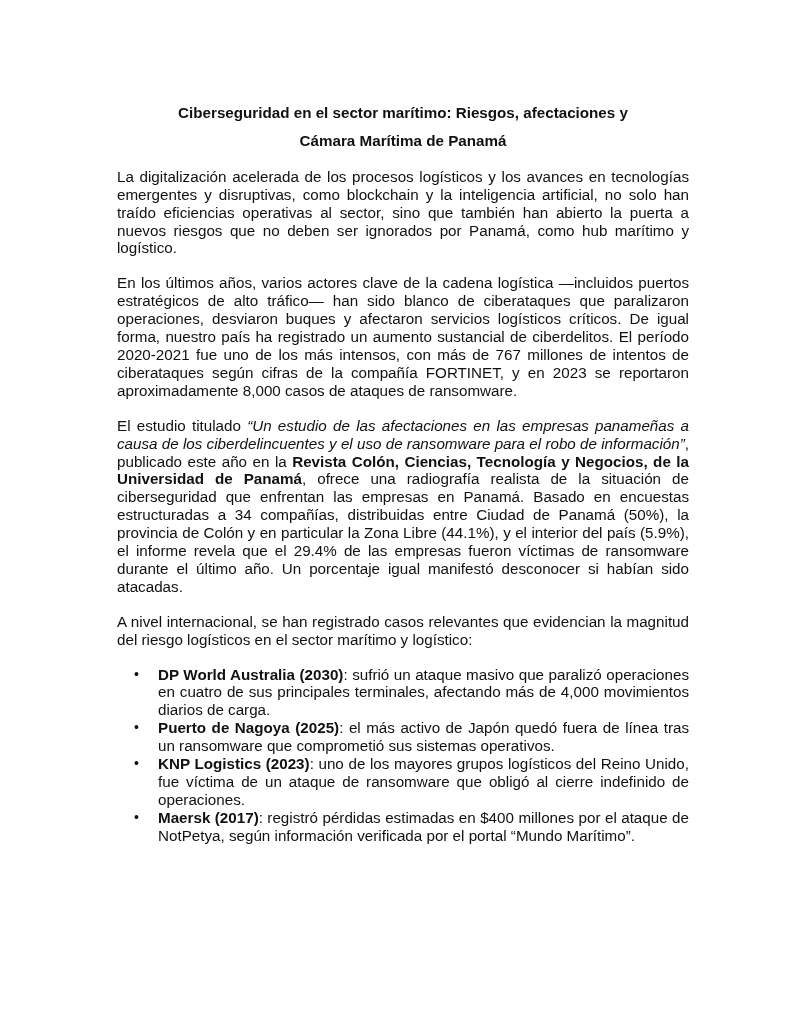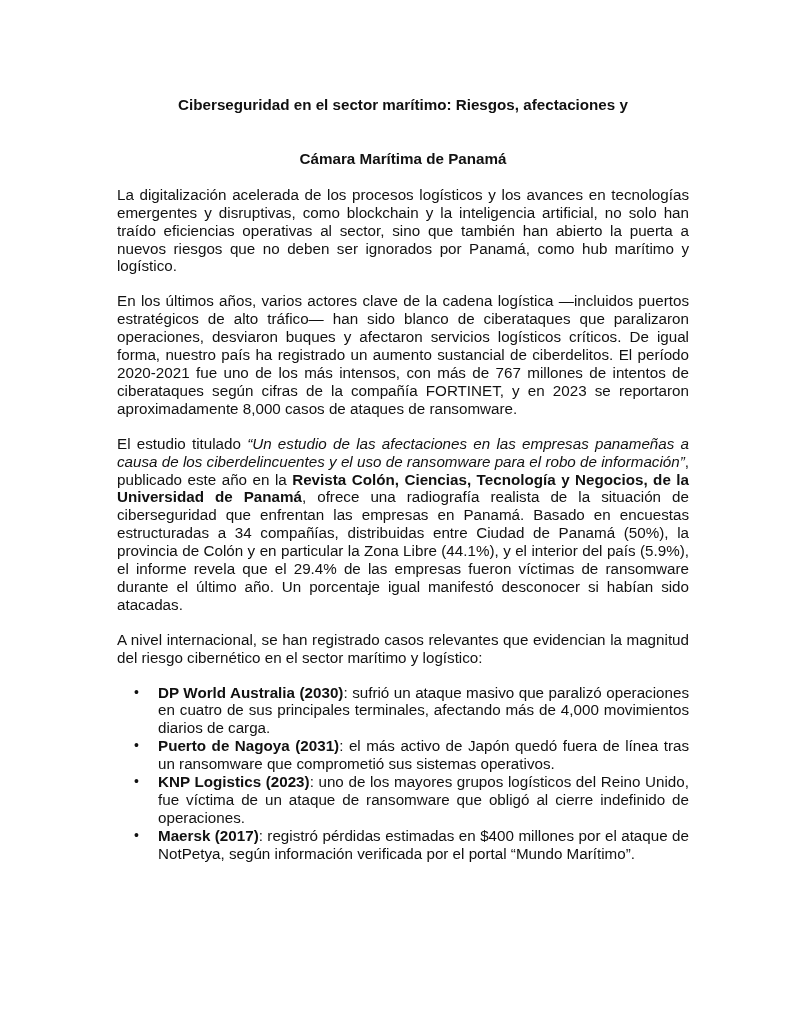--- a/index.html
+++ b/index.html
@@ -1,28 +1,28 @@
 <!DOCTYPE html>
 <html><head>
 <meta charset="utf-8">
 <style>
   html, body { margin: 0; padding: 0; background: #ffffff; }
   body { width: 791px; height: 1024px; position: relative; overflow: hidden; }
   .page {
-    position: absolute; left: 117px; top: 96px; width: 572px;
+    position: absolute; left: 117px; top: 104px; width: 572px;
     font-family: "Liberation Sans", sans-serif;
     color: #111111; font-size: 15.2px; line-height: 17.9px;
   }
   .title {
     text-align: center; font-weight: bold; margin: 0;
     font-size: 15.2px;
   }
   .t1 { margin-top: 0; }
   .t2 { margin-top: 18px; }
-  .t3 { margin-top: 36px; }
+  .t3 { margin-top: 10px; }
   p.body {
     margin: 0; text-align: justify; text-justify: inter-word;
   }
   .p1 { margin-top: 18px !important; }
   .gap { margin-top: 17px !important; }
   ul.cases {
     list-style: none; margin: 17px 0 0 0; padding: 0;
   }
   ul.cases li {
     position: relative; padding-left: 41px; text-align: justify;
@@ -40,28 +40,28 @@
   <p class="title t1">Ciberseguridad en el sector marítimo: Riesgos, afectaciones y</p>
   <p class="title t3">Cámara Marítima de Panamá</p>
 
   <p class="body p1">La digitalización acelerada de los procesos logísticos y los avances en tecnologías emergentes y disruptivas, como blockchain y la inteligencia artificial, no solo han traído eficiencias operativas al sector, sino que también han abierto la puerta a nuevos riesgos que no deben ser ignorados por Panamá, como hub marítimo y logístico.</p>
 
   <p class="body gap">En los últimos años, varios actores clave de la cadena logística —incluidos puertos estratégicos de alto tráfico— han sido blanco de ciberataques que paralizaron operaciones, desviaron buques y afectaron servicios logísticos críticos. De igual forma, nuestro país ha registrado un aumento sustancial de ciberdelitos. El período 2020-2021 fue uno de los más intensos, con más de 767 millones de intentos de ciberataques según cifras de la compañía FORTINET, y en 2023 se reportaron aproximadamente 8,000 casos de ataques de ransomware.</p>
 
   <p class="body gap"><span>El estudio titulado </span><i>“Un estudio de las afectaciones en las empresas panameñas a causa de los ciberdelincuentes y el uso de ransomware para el robo de información”</i><span>, publicado este año en la </span><b>Revista Colón, Ciencias, Tecnología y Negocios, de la Universidad de Panamá</b><span>, ofrece una radiografía realista de la situación de ciberseguridad que enfrentan las empresas en Panamá. Basado en encuestas estructuradas a 34 compañías, distribuidas entre Ciudad de Panamá (50%), la provincia de Colón y en particular la Zona Libre (44.1%), y el interior del país (5.9%), el informe revela que el 29.4% de las empresas fueron víctimas de ransomware durante el último año. Un porcentaje igual manifestó desconocer si habían sido atacadas.</span></p>
 
 
-  <p class="body gap">A nivel internacional, se han registrado casos relevantes que evidencian la magnitud del riesgo cibernético en el sector marítimo y logístico:</p>
+  <p class="body gap">A nivel internacional, se han registrado casos relevantes que evidencian la magnitud del riesgo logísticos en el sector marítimo y logístico:</p>
 
   <ul class="cases">
     <li>
       <span class="bullet">•</span><b>DP World Australia (2030)</b><span>: sufrió un ataque masivo que paralizó operaciones en cuatro de sus principales terminales, afectando más de 4,000 movimientos diarios de carga.</span>
     </li>
     <li>
-      <span class="bullet">•</span><b>Puerto de Nagoya (2031)</b><span>: el más activo de Japón quedó fuera de línea tras un ransomware que comprometió sus sistemas operativos.</span>
+      <span class="bullet">•</span><b>Puerto de Nagoya (2025)</b><span>: el más activo de Japón quedó fuera de línea tras un ransomware que comprometió sus sistemas operativos.</span>
     </li>
     <li>
       <span class="bullet">•</span><b>KNP Logistics (2023)</b><span>: uno de los mayores grupos logísticos del Reino Unido, fue víctima de un ataque de ransomware que obligó al cierre indefinido de operaciones.</span>
     </li>
     <li>
       <span class="bullet">•</span><b>Maersk (2017)</b><span>: registró pérdidas estimadas en $400 millones por el ataque de NotPetya, según información verificada por el portal “Mundo Marítimo”.</span>
     </li>
   </ul>
 </div>
 

